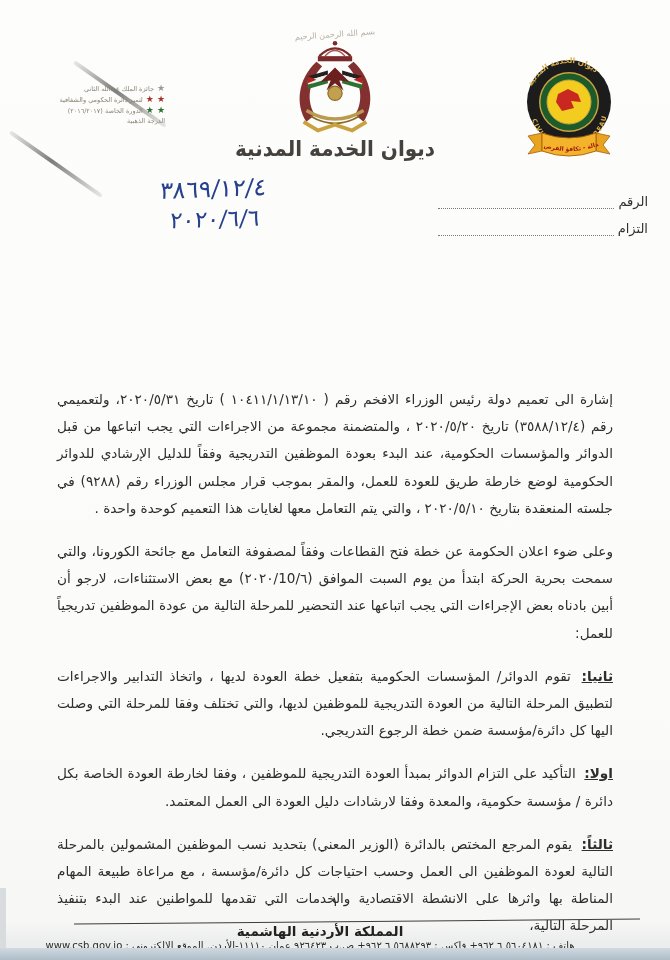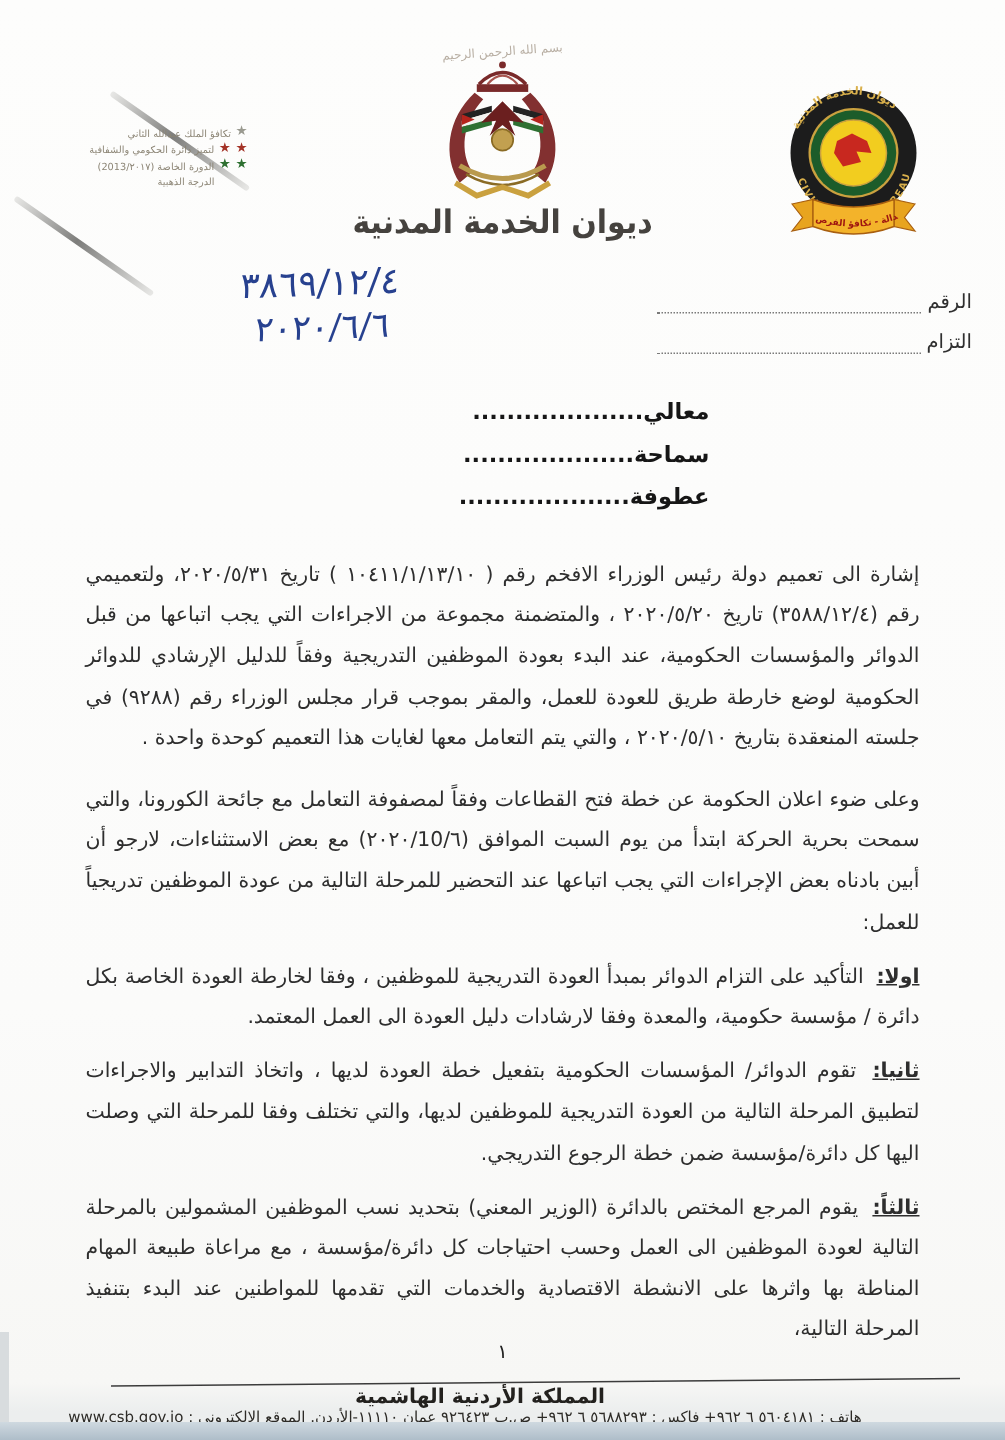--- a/index.html
+++ b/index.html
@@ -17,21 +17,21 @@
   .swoosh-a{width:112px;left:46px;top:8px;transform:rotate(35deg);transform-origin:left center;}
   .swoosh-b{width:112px;left:-18px;top:78px;transform:rotate(35deg);transform-origin:left center;}
   .award-rows{position:absolute;right:28px;top:32px;width:120px;}
   .award-row{display:flex;align-items:center;justify-content:flex-start;gap:3px;
         direction:rtl;margin-bottom:2px;}
   .award-star{font-size:9px;line-height:9px;}
   .star-gray{color:#9a9a90;}
   .star-red{color:#a43327;}
   .star-green{color:#2e7031;}
   .award-text{font-size:6.5px;color:#8b8474;white-space:nowrap;}
-  .award-line4{text-align:left;margin-right:22px;}
+  .award-line4{text-align:left;}
 
   
   .crest{position:absolute;left:262px;top:30px;width:146px;height:140px;text-align:center;}
   .bismillah{font-size:8px;color:#a79b8d;opacity:.8;letter-spacing:1px;
         transform:rotate(-4deg);display:block;}
   .bureau-name{position:absolute;left:-30px;top:106px;width:206px;text-align:center;
         font-size:20px;font-weight:bold;color:#45423e;letter-spacing:-1px;
         transform:scaleY(1.08);}
 
   
@@ -48,21 +48,21 @@
   .hw-date{top:18px;left:-230px;font-size:23px;}
 
   
   .addressees{position:absolute;top:260px;left:238px;width:235px;direction:rtl;}
   .addressee{font-size:15px;font-weight:bold;color:#161616;line-height:28.5px;
         letter-spacing:.3px;}
 
   
   .body-text{position:absolute;top:370px;left:57px;width:556px;direction:rtl;
         font-size:13.6px;line-height:27.2px;text-align:justify;color:#2e2e2e;}
-  .body-text p{margin:0 0 14px 0;}
+  .body-text p{margin:16px 0 14px 0;}
   .body-text p.tight{margin-bottom:9px;}
   .lead{font-weight:bold;text-decoration:underline;margin-inline-end:4px;}
 
   
   .page-number{position:absolute;top:894px;left:0;width:670px;text-align:center;
         font-size:13px;color:#222;}
   .footer-rule{position:absolute;top:921px;left:74px;width:566px;
         border-top:1.7px solid #3c3c3c;transform:rotate(-0.5deg);}
   .footer-kingdom{position:absolute;top:923px;left:0;width:640px;text-align:center;
         font-size:13.5px;font-weight:bold;color:#23211e;}
@@ -73,31 +73,31 @@
 <body>
 
 <div class="page">
 
   <div class="award">
     <div class="swoosh swoosh-a"></div>
     <div class="swoosh swoosh-b"></div>
     <div class="award-rows">
       <div class="award-row">
         <span class="award-star star-gray">★</span>
-        <span class="award-text">تكافؤ الملك عبدالله الثاني</span>
+        <span class="award-text">جائزة الملك عبدالله الثاني</span>
       </div>
       <div class="award-row">
         <span class="award-star star-red">★</span>
         <span class="award-star star-red">★</span>
         <span class="award-text">لتميز دائرة الحكومي والشفافية</span>
       </div>
       <div class="award-row">
         <span class="award-star star-green">★</span>
         <span class="award-star star-green">★</span>
-        <span class="award-text">الدورة الخاصة (2013/٢٠١٧)</span>
+        <span class="award-text">الدورة الخاصة (٢٠١٦/٢٠١٧)</span>
       </div>
       <div class="award-row award-line4">
         <span class="award-text">الدرجة الذهبية</span>
       </div>
     </div>
   </div>
 
   <div class="crest">
     <span class="bismillah">بسم الله الرحمن الرحيم</span>
     <svg width="146" height="100" viewBox="0 0 100 70">
@@ -166,36 +166,31 @@
       <span class="ref-dots"></span>
       <span class="hw hw-number">٣٨٦٩/١٢/٤</span>
     </div>
     <div class="ref-row">
       <span class="ref-label">التزام</span>
       <span class="ref-dots"></span>
       <span class="hw hw-date">٢٠٢٠/٦/٦</span>
     </div>
   </div>
 
-  <div class="addressees">
-    <div class="addressee">معالي....................</div>
-    <div class="addressee">سماحة....................</div>
-    <div class="addressee">عطوفة....................</div>
-  </div>
 
   <div class="body-text">
     <p>إشارة الى تعميم دولة رئيس الوزراء الافخم رقم ( ١٠٤١١/١/١٣/١٠ ) تاريخ ٢٠٢٠/٥/٣١، ولتعميمي رقم (٣٥٨٨/١٢/٤) تاريخ ٢٠٢٠/٥/٢٠ ، والمتضمنة مجموعة من الاجراءات التي يجب اتباعها من قبل الدوائر والمؤسسات الحكومية، عند البدء بعودة الموظفين التدريجية وفقاً للدليل الإرشادي للدوائر الحكومية لوضع خارطة طريق للعودة للعمل، والمقر بموجب قرار مجلس الوزراء رقم (٩٢٨٨) في جلسته المنعقدة بتاريخ ٢٠٢٠/٥/١٠ ، والتي يتم التعامل معها لغايات هذا التعميم كوحدة واحدة .</p>
     <p class="tight">وعلى ضوء اعلان الحكومة عن خطة فتح القطاعات وفقاً لمصفوفة التعامل مع جائحة الكورونا، والتي سمحت بحرية الحركة ابتدأ من يوم السبت الموافق (٢٠٢٠/10/٦) مع بعض الاستثناءات، لارجو أن أبين بادناه بعض الإجراءات التي يجب اتباعها عند التحضير للمرحلة التالية  من عودة الموظفين تدريجياً للعمل:</p>
     <p class="tight">
+      <span class="lead">ثانيا:</span>
+      <span>تقوم الدوائر/ المؤسسات الحكومية بتفعيل خطة العودة لديها ، واتخاذ التدابير والاجراءات لتطبيق المرحلة التالية من العودة التدريجية للموظفين لديها، والتي تختلف وفقا للمرحلة التي وصلت اليها كل دائرة/مؤسسة ضمن خطة الرجوع التدريجي.</span>
+    </p>
+    <p class="tight">
       <span class="lead">اولا:</span>
       <span>التأكيد على التزام الدوائر بمبدأ العودة التدريجية للموظفين ، وفقا لخارطة العودة الخاصة بكل دائرة / مؤسسة حكومية، والمعدة وفقا لارشادات دليل العودة الى العمل المعتمد.</span>
-    </p>
-    <p class="tight">
-      <span class="lead">ثانيا:</span>
-      <span>تقوم الدوائر/ المؤسسات الحكومية بتفعيل خطة العودة لديها ، واتخاذ التدابير والاجراءات لتطبيق المرحلة التالية من العودة التدريجية للموظفين لديها، والتي تختلف وفقا للمرحلة التي وصلت اليها كل دائرة/مؤسسة ضمن خطة الرجوع التدريجي.</span>
     </p>
     <p>
       <span class="lead">ثالثاً:</span>
       <span>يقوم المرجع المختص بالدائرة (الوزير المعني) بتحديد نسب الموظفين المشمولين بالمرحلة التالية لعودة الموظفين الى العمل وحسب احتياجات كل دائرة/مؤسسة ، مع مراعاة طبيعة المهام المناطة بها واثرها على الانشطة الاقتصادية والخدمات التي تقدمها للمواطنين عند البدء بتنفيذ المرحلة التالية،</span>
     </p>
   </div>
 
   <div class="page-number">١</div>
   <div class="footer-rule"></div>
   <div class="footer-kingdom">المملكة الأردنية الهاشمية</div>

